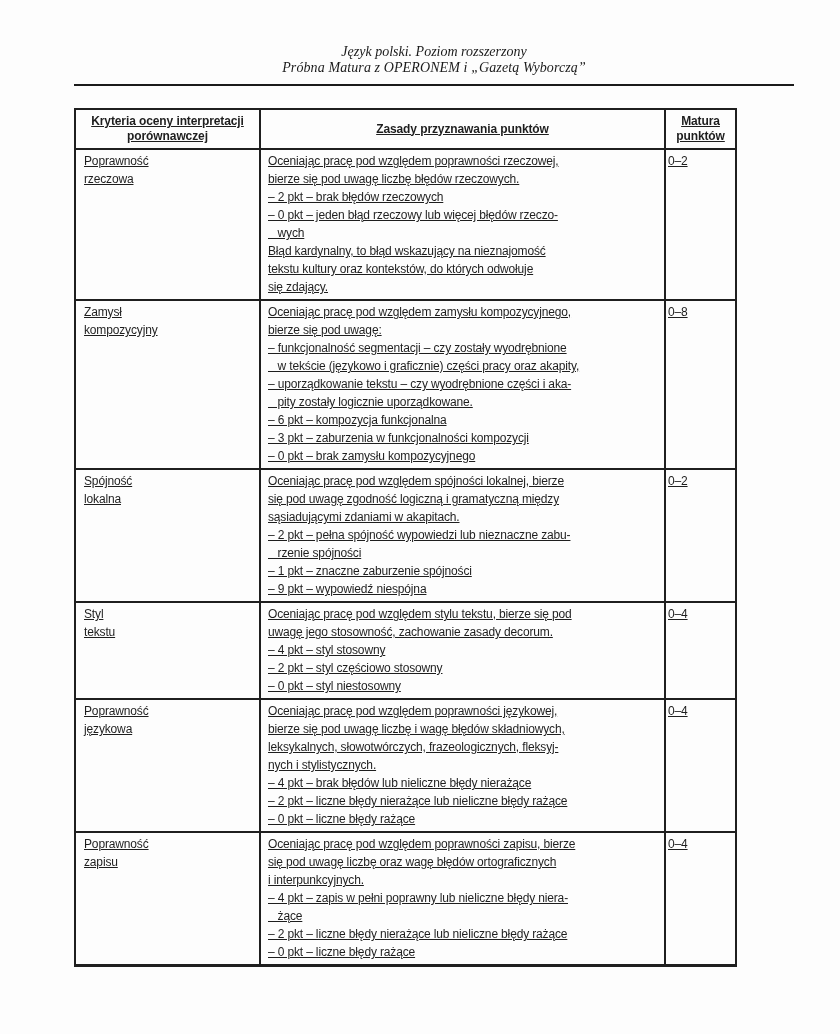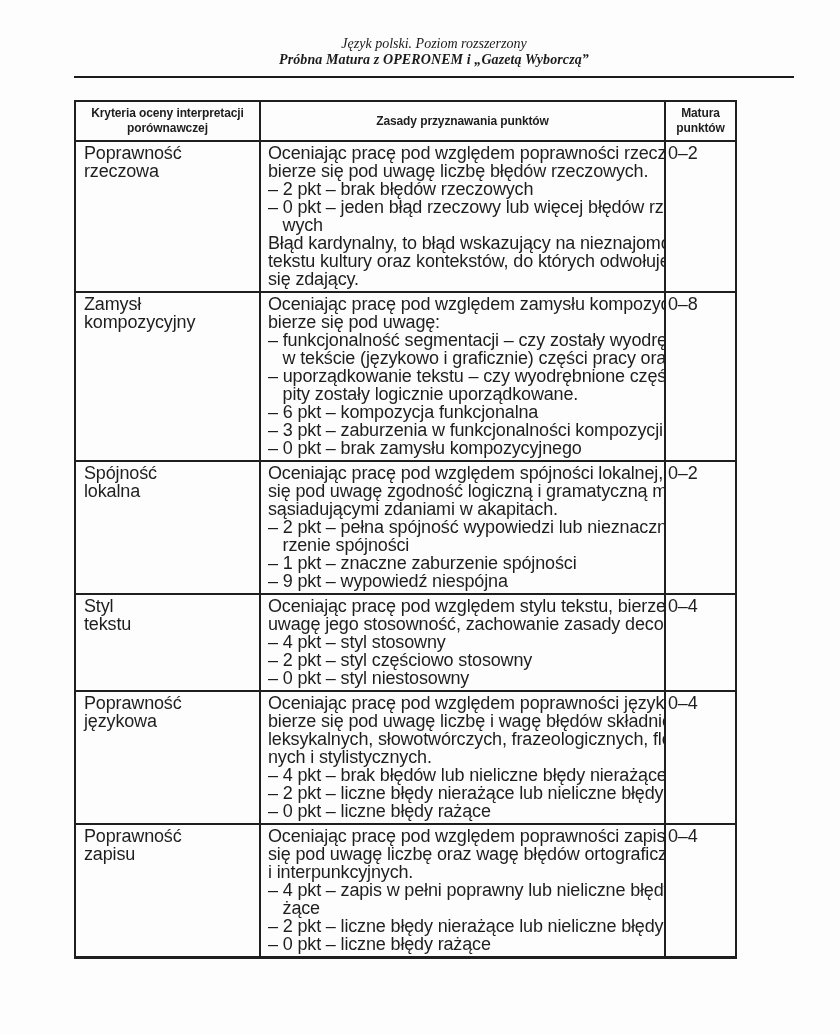--- a/index.html
+++ b/index.html
@@ -11,40 +11,42 @@
     height: 1034px;
     background: #fdfdfd;
     font-family: "Liberation Sans", sans-serif;
     color: #1e1e1e;
     overflow: hidden;
   }
   .doc {
     width: 720px;
     margin-left: 74px;
     padding-top: 36px;
+    margin-top: 8px;
   }
   .masthead {
     text-align: center;
     font-family: "Liberation Serif", serif;
     font-style: italic;
     font-size: 14px;
     line-height: 16px;
     color: #1b1b1b;
   }
-  .masthead .line2 { letter-spacing: 0.1px; font-weight: bold; }
+  .masthead .line2 { letter-spacing: 0.1px; }
   .header-rule {
     height: 0;
     border-bottom: 2.5px solid #1b1b1b;
     margin-top: 8px;
   }
   table.rubric {
     border-collapse: collapse;
     table-layout: fixed;
     width: 661px;
     margin-top: 22px;
+    text-decoration: underline;
   }
   table.rubric th,
   table.rubric td {
     border: 2px solid #1f1f1f;
     white-space: pre;
     overflow: hidden;
   }
   table.rubric tr:last-child td {
     border-bottom-width: 3px;
   }
@@ -54,21 +56,21 @@
   table.rubric th {
     font-size: 12px;
     font-weight: bold;
     line-height: 15px;
     text-align: center;
     vertical-align: middle;
     padding: 4px 2px;
     letter-spacing: -0.1px;
   }
   table.rubric td {
-    font-size: 18px;
+    font-size: 12px;
     line-height: 18px;
     vertical-align: top;
     letter-spacing: -0.15px;
   }
   td.criterion {
     padding: 2px 6px 3px 8px;
   }
   td.rules {
     padding: 2px 8px 3px 7px;
   }

